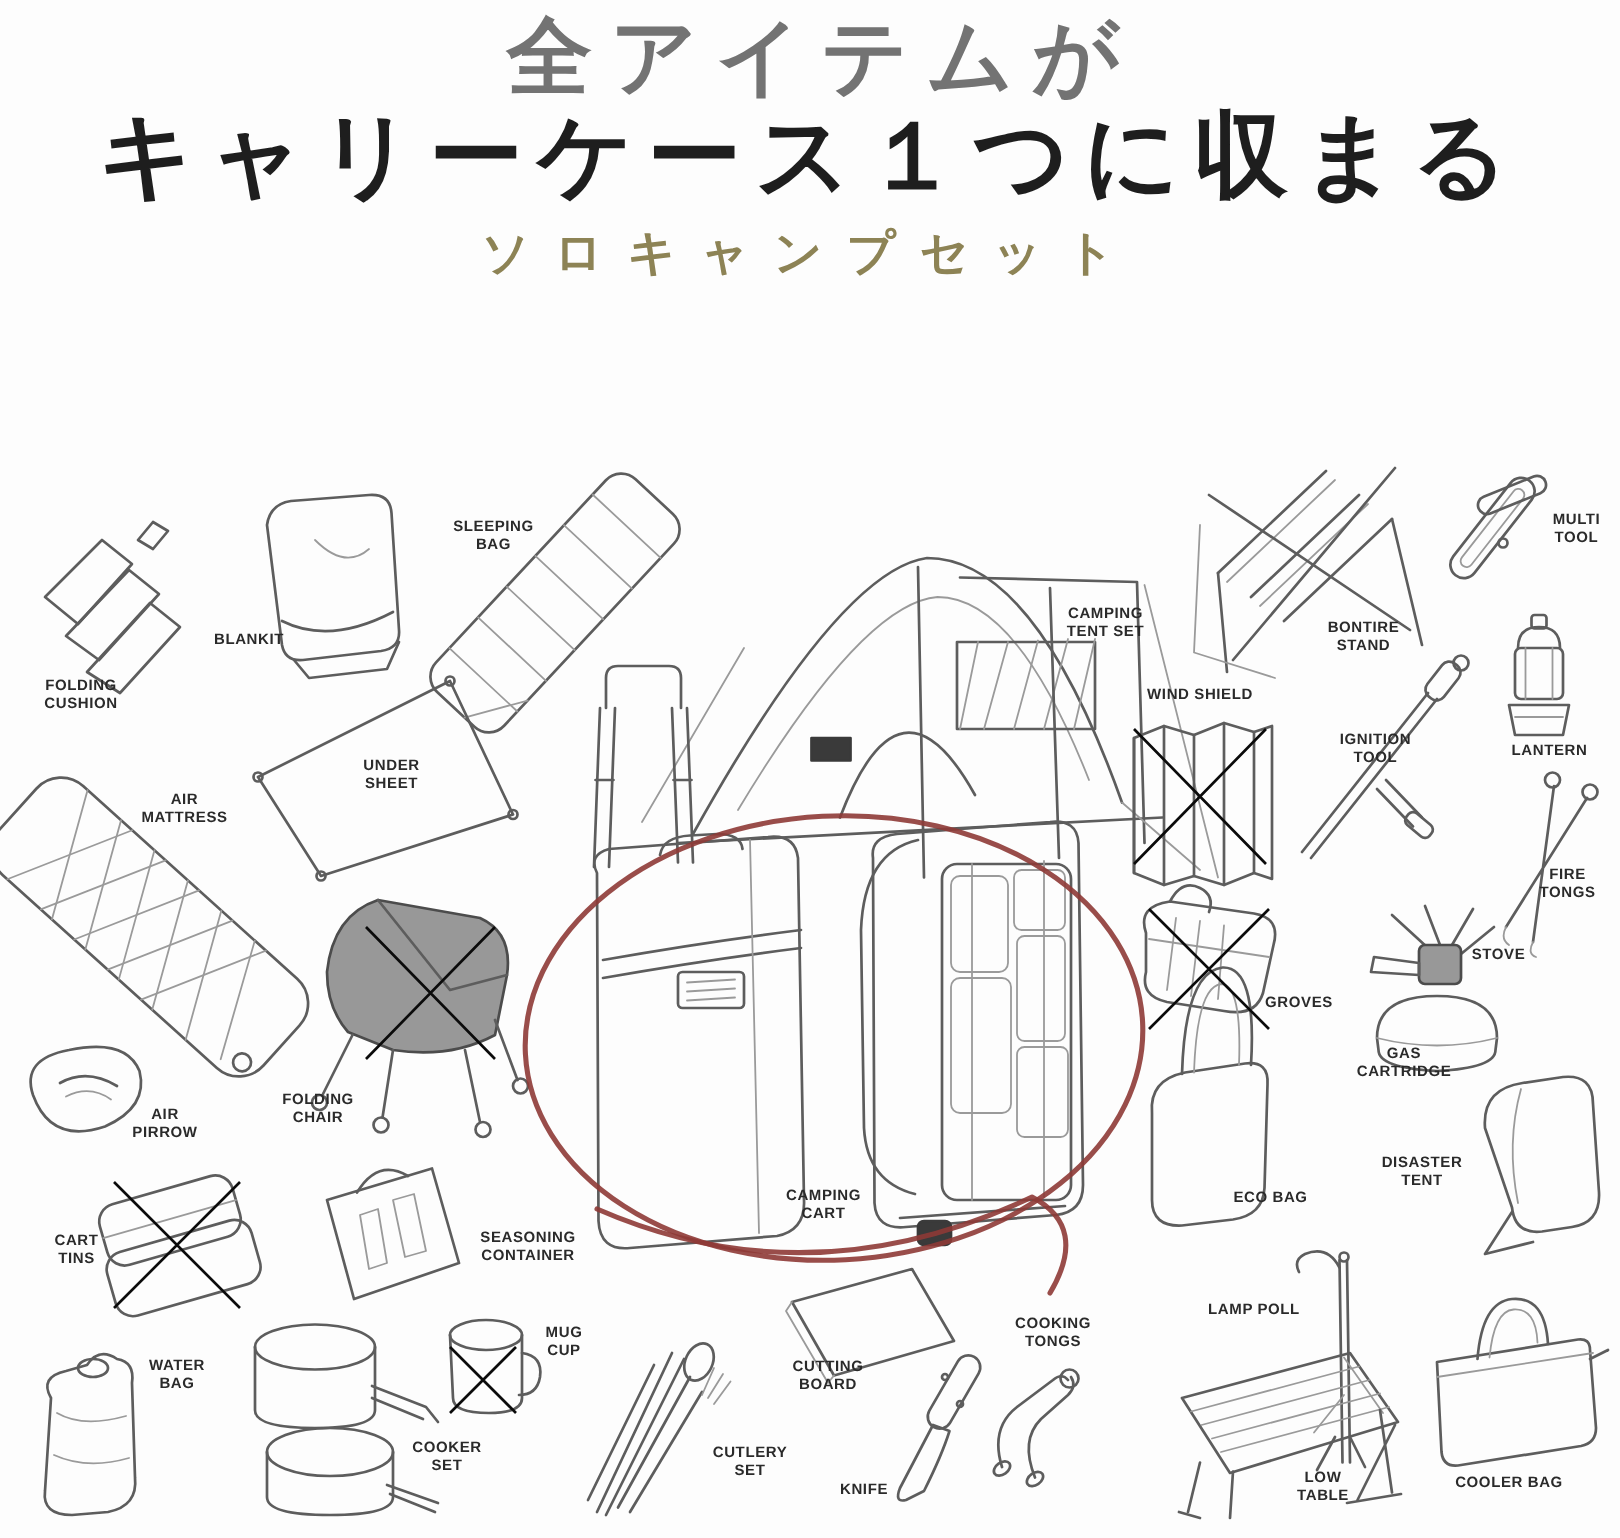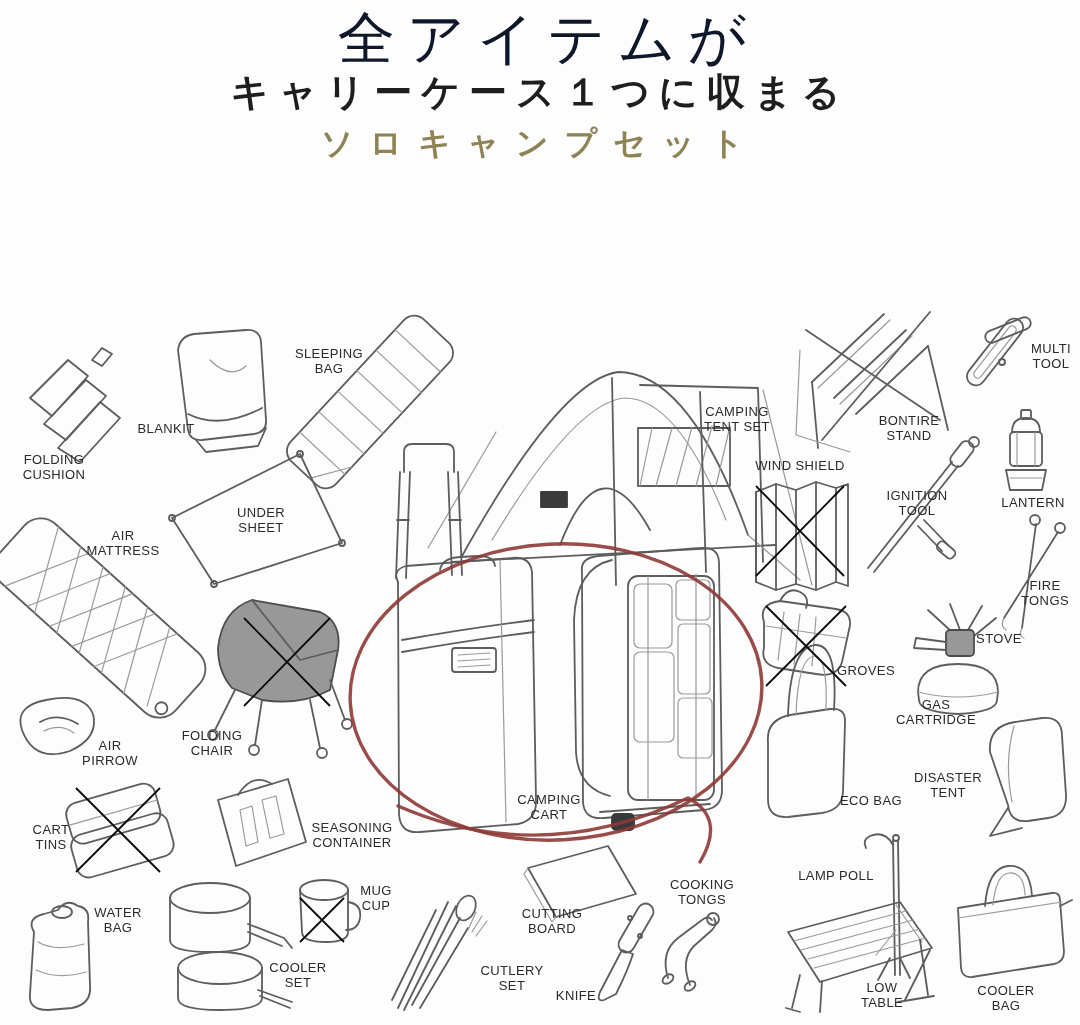--- a/index.html
+++ b/index.html
@@ -1,35 +1,35 @@
 <!DOCTYPE html>
 <html><head>
 <meta charset="utf-8">
 <style>
   html,body{margin:0;padding:0;background:#ffffff;}
   .stage{
     position:relative;width:1080px;height:1025px;overflow:hidden;
     background:#fdfdfd;font-family:"Liberation Sans","DejaVu Sans",sans-serif;
   }
   .title-block{position:absolute;left:0;top:0;width:100%;text-align:center;}
-  .t1{margin-top:10px;font-size:57px;font-weight:400;letter-spacing:12px;color:#0f172a;line-height:1.0;padding-left:16px;}
-  .t2{margin-top:6px;font-size:38px;font-weight:700;letter-spacing:9px;color:#1e1e1e;line-height:1.0;}
+  .t1{margin-top:10px;font-size:57px;font-weight:700;letter-spacing:12px;color:#737373;line-height:1.0;padding-left:16px;}
+  .t2{margin-top:6px;font-size:63px;font-weight:700;letter-spacing:9px;color:#1e1e1e;line-height:1.0;}
   .sub{margin-top:16px;font-size:32px;font-weight:700;letter-spacing:16px;color:#8d8355;line-height:1.0;}
   .art{position:absolute;left:0;top:0;}
   .art path,.art line,.art rect,.art ellipse,.art circle,.art polyline,.art polygon{
     stroke:#5d5d5d;stroke-width:1.8;fill:none;stroke-linecap:round;stroke-linejoin:round;
   }
   .art .shade{fill:#989898;stroke:#4c4c4c;}
   .art .dark{fill:#3a3a3a;stroke:#3a3a3a;}
   .art .lite{stroke:#9a9a9a;stroke-width:1.2;}
   .art .red{stroke:#8e3a36;stroke-width:3.4;fill:none;opacity:.9;}
   .art .cross{stroke:#0b0b0b;stroke-linecap:butt;fill:none;}
   .lbl{
     position:absolute;transform:translateX(-50%);text-align:center;
-    font-weight:400;font-size:13px;line-height:1.18;letter-spacing:.4px;
+    font-weight:700;font-size:10px;line-height:1.18;letter-spacing:.4px;
     color:#2a2a2a;white-space:pre-line;
   }
 </style>
 </head>
 <body>
 
 <div class="stage">
 
   <header class="title-block">
     <div class="t1">全アイテムが</div>
@@ -330,34 +330,34 @@
 TOOL</div>
   <div class="lbl" style="left:917px;top:488px">IGNITION
 TOOL</div>
   <div class="lbl" style="left:1033px;top:495px">LANTERN</div>
   <div class="lbl" style="left:1045px;top:578px">FIRE
 TONGS</div>
   <div class="lbl" style="left:866px;top:663px">GROVES</div>
   <div class="lbl" style="left:999px;top:631px">STOVE</div>
   <div class="lbl" style="left:936px;top:697px">GAS
 CARTRIDGE</div>
-  <div class="lbl" style="left:871px;top:793px">ECO BAG</div>
+  <div class="lbl" style="left:847px;top:793px">ECO BAG</div>
   <div class="lbl" style="left:948px;top:770px">DISASTER
 TENT</div>
   <div class="lbl" style="left:51px;top:822px">CART
 TINS</div>
   <div class="lbl" style="left:352px;top:820px">SEASONING
 CONTAINER</div>
   <div class="lbl" style="left:376px;top:883px">MUG
 CUP</div>
   <div class="lbl" style="left:118px;top:905px">WATER
 BAG</div>
-  <div class="lbl" style="left:298px;top:960px">COOLER
+  <div class="lbl" style="left:298px;top:960px">COOKER
 SET</div>
-  <div class="lbl" style="left:512px;top:963px">CUTLERY
+  <div class="lbl" style="left:500px;top:963px">CUTLERY
 SET</div>
   <div class="lbl" style="left:552px;top:906px">CUTTING
 BOARD</div>
   <div class="lbl" style="left:576px;top:988px">KNIFE</div>
   <div class="lbl" style="left:702px;top:877px">COOKING
 TONGS</div>
   <div class="lbl" style="left:836px;top:868px">LAMP POLL</div>
   <div class="lbl" style="left:882px;top:980px">LOW
 TABLE</div>
   <div class="lbl" style="left:1006px;top:983px">COOLER BAG</div>

